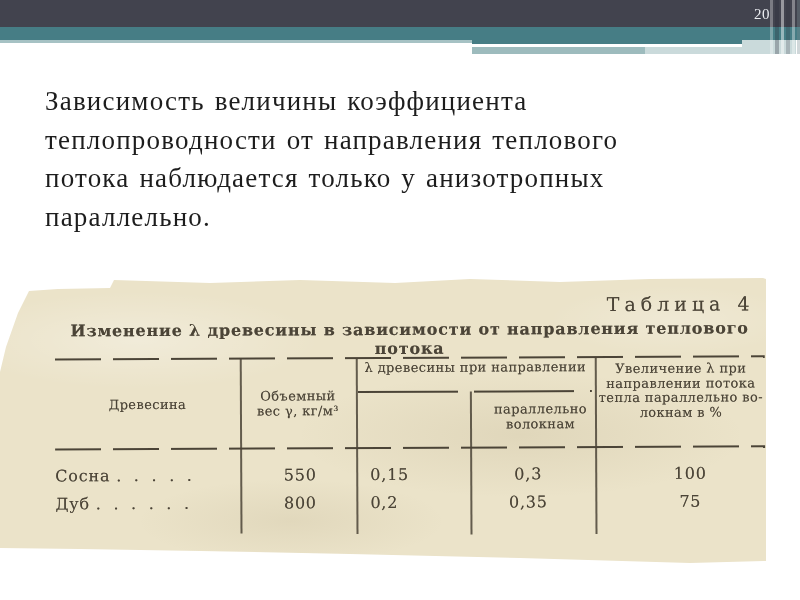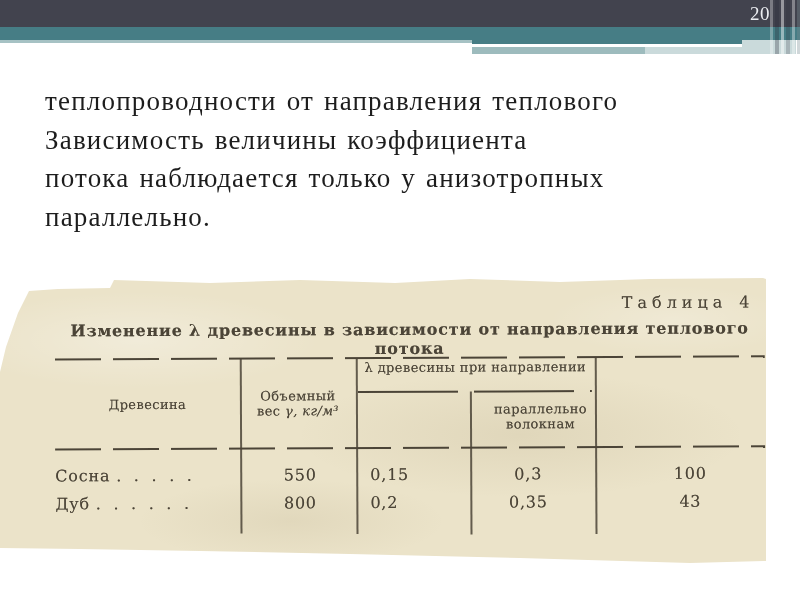--- a/index.html
+++ b/index.html
@@ -17,21 +17,21 @@
   .band3{position:absolute;left:742px;top:39.5px;width:54px;height:7.5px;background:#cadadb;}
   .corner-stripes{position:absolute;left:768px;top:0;width:32px;height:54px;}
   .corner-stripes i{position:absolute;top:0;height:100%;display:block;}
   .cs1{left:2px;width:3px;background:rgba(255,255,255,0.30);}
   .cs2{left:7px;width:4px;background:rgba(40,42,55,0.30);}
   .cs3{left:13px;width:3px;background:rgba(255,255,255,0.45);}
   .cs4{left:18px;width:4px;background:rgba(40,42,55,0.22);}
   .cs5{left:24px;width:3px;background:rgba(255,255,255,0.35);}
   .cs6{left:29px;width:3px;background:rgba(120,140,145,0.35);}
   .page-num{
-    position:absolute;top:4px;right:30px;color:#eceef2;font-size:19px;
+    position:absolute;top:4px;right:30px;color:#eceef2;font-size:15px;
     letter-spacing:0.5px;line-height:20px;text-align:center;
   }
   
   .body-text{
     position:absolute;left:45px;top:82px;width:700px;color:#1d1d1d;
     font-size:27px;line-height:38.5px;letter-spacing:1.2px;word-spacing:2px;
   }
   
   .scan{
     position:absolute;left:0;top:277px;width:766px;height:287px;
@@ -45,39 +45,39 @@
       395px 6px,470px 2px,560px 5px,650px 2px,763px 1px,766px 2px,766px 284px,
       690px 286px,520px 281px,350px 277px,200px 274px,80px 272px,0px 271px,
       0px 95px,6px 70px,18px 36px);
   }
   .scan-inner{
     position:absolute;left:0;top:0;width:100%;height:100%;
     transform:rotate(-0.25deg);
     font-family:"DejaVu Serif",serif;color:#4b4437;
     text-shadow:0 0 0.5px rgba(75,68,55,0.55);
   }
-  .tbl-label{position:absolute;top:17px;right:16px;font-size:16px;letter-spacing:5px;}
+  .tbl-label{position:absolute;top:17px;right:16px;font-size:19px;letter-spacing:5px;}
   .tbl-label .tbl-num{margin-left:12px;letter-spacing:0;}
   .tbl-title{
     position:absolute;left:60px;top:43px;width:700px;text-align:center;
     font-size:16px;font-weight:bold;letter-spacing:0.8px;
   }
   .hrule{position:absolute;height:2px;
     background:repeating-linear-gradient(90deg,#4b4437 0 46px,rgba(0,0,0,0) 46px 58px);}
   .hrule2{position:absolute;height:2px;
     background:repeating-linear-gradient(90deg,#4b4437 0 100px,rgba(0,0,0,0) 100px 116px);}
   .vrule{position:absolute;width:2px;background:#4b4437;opacity:0.85;}
   .hcell{position:absolute;text-align:center;font-size:13px;line-height:14.5px;letter-spacing:0.4px;}
   .drow{position:absolute;font-size:16px;letter-spacing:0.8px;}
   .dname{position:absolute;left:55px;width:185px;white-space:pre;}
   .dweight{position:absolute;left:240px;width:116px;text-align:center;padding-left:4px;box-sizing:border-box;}
   .dperp{position:absolute;left:356px;width:114px;padding-left:14px;box-sizing:border-box;}
   .dpar{position:absolute;left:470px;width:116px;text-align:center;}
   .dinc{position:absolute;left:595px;width:170px;text-align:center;padding-right:24px;box-sizing:border-box;padding-left:44px;}
-  .ital{font-style:italic;}
+  .ital{}
 </style>
 </head>
 <body>
 
 <div class="slide">
 
   <div class="bar-dark">
     <span class="page-num">20</span>
   </div>
   <div class="bar-teal"></div>
@@ -89,22 +89,22 @@
   <div class="corner-stripes">
     <i class="cs1"></i>
     <i class="cs2"></i>
     <i class="cs3"></i>
     <i class="cs4"></i>
     <i class="cs5"></i>
     <i class="cs6"></i>
   </div>
 
   <div class="body-text">
+    <div>Зависимость величины коэффициента</div>
     <div>теплопроводности от направления теплового</div>
-    <div>Зависимость величины коэффициента</div>
     <div>потока наблюдается только у анизотропных</div>
     <div>параллельно.</div>
   </div>
 
   <div class="scan">
     <div class="scan-inner">
 
       <div class="tbl-label">
         <span>Таблица</span><span class="tbl-num">4</span>
       </div>
@@ -127,32 +127,38 @@
         <div>Объемный</div>
         <div><span>вес </span><span class="ital">γ, кг/м³</span></div>
       </div>
       <div class="hcell" style="left:356px;top:84px;width:239px;">
         <div>λ древесины при направлении</div>
       </div>
       <div class="hcell" style="left:470px;top:126px;width:141px;">
         <div>параллельно</div>
         <div>волокнам</div>
       </div>
+      <div class="hcell" style="left:597px;top:86px;width:168px;">
+        <div>Увеличение λ при</div>
+        <div>направлении потока</div>
+        <div>тепла параллельно во-</div>
+        <div>локнам  в %</div>
+      </div>
 
       <div class="drow" style="top:188px;">
         <span class="dname"><span>Сосна</span><span> .  .  .  .  .</span></span>
         <span class="dweight">550</span>
         <span class="dperp">0,15</span>
         <span class="dpar">0,3</span>
         <span class="dinc">100</span>
       </div>
 
       <div class="drow" style="top:216px;">
         <span class="dname"><span>Дуб</span><span> .  .  .  .  .  .</span></span>
         <span class="dweight">800</span>
         <span class="dperp">0,2</span>
         <span class="dpar">0,35</span>
-        <span class="dinc">43</span>
+        <span class="dinc">75</span>
       </div>
 
     </div>
   </div>
 </div>
 
 </body></html>

